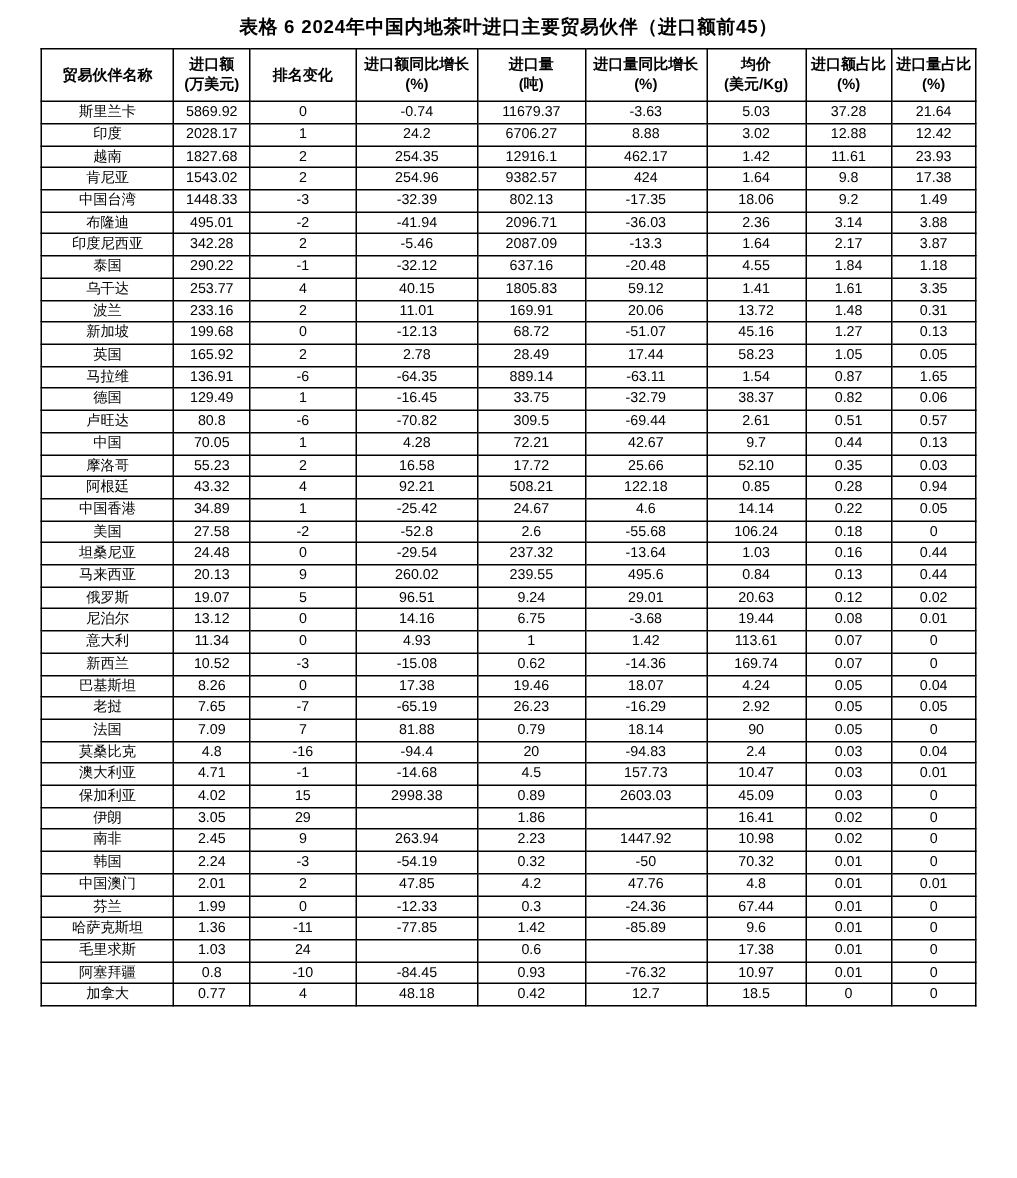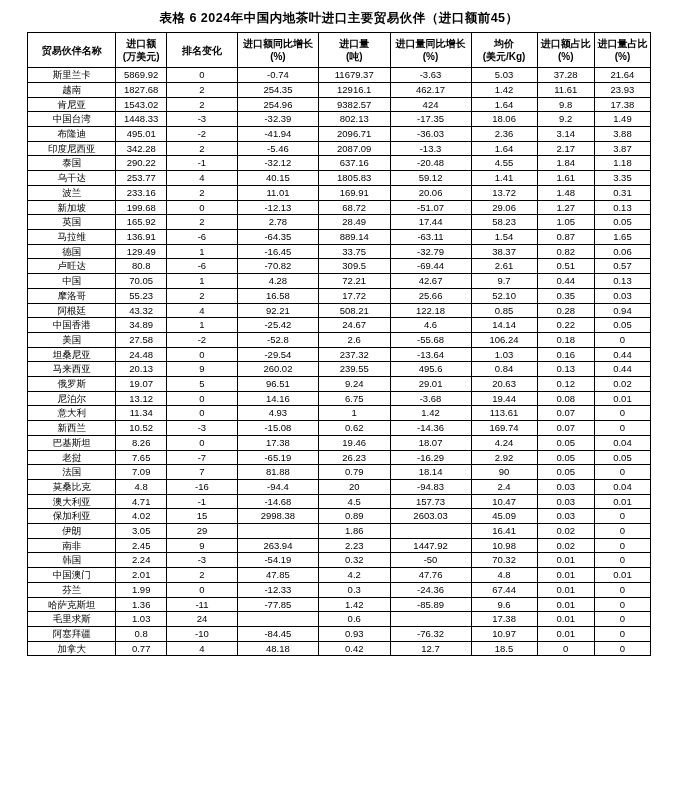--- a/index.html
+++ b/index.html
@@ -110,20 +110,31 @@
           <td>5869.92</td>
           <td>0</td>
           <td>-0.74</td>
           <td>11679.37</td>
           <td>-3.63</td>
           <td>5.03</td>
           <td>37.28</td>
           <td>21.64</td>
         </tr>
         <tr>
+          <td>印度</td>
+          <td>2028.17</td>
+          <td>1</td>
+          <td>24.2</td>
+          <td>6706.27</td>
+          <td>8.88</td>
+          <td>3.02</td>
+          <td>12.88</td>
+          <td>12.42</td>
+        </tr>
+        <tr>
           <td>越南</td>
           <td>1827.68</td>
           <td>2</td>
           <td>254.35</td>
           <td>12916.1</td>
           <td>462.17</td>
           <td>1.42</td>
           <td>11.61</td>
           <td>23.93</td>
         </tr>
@@ -204,21 +215,21 @@
           <td>1.48</td>
           <td>0.31</td>
         </tr>
         <tr>
           <td>新加坡</td>
           <td>199.68</td>
           <td>0</td>
           <td>-12.13</td>
           <td>68.72</td>
           <td>-51.07</td>
-          <td>29.06</td>
+          <td>45.16</td>
           <td>1.27</td>
           <td>0.13</td>
         </tr>
         <tr>
           <td>英国</td>
           <td>165.92</td>
           <td>2</td>
           <td>2.78</td>
           <td>28.49</td>
           <td>17.44</td>

